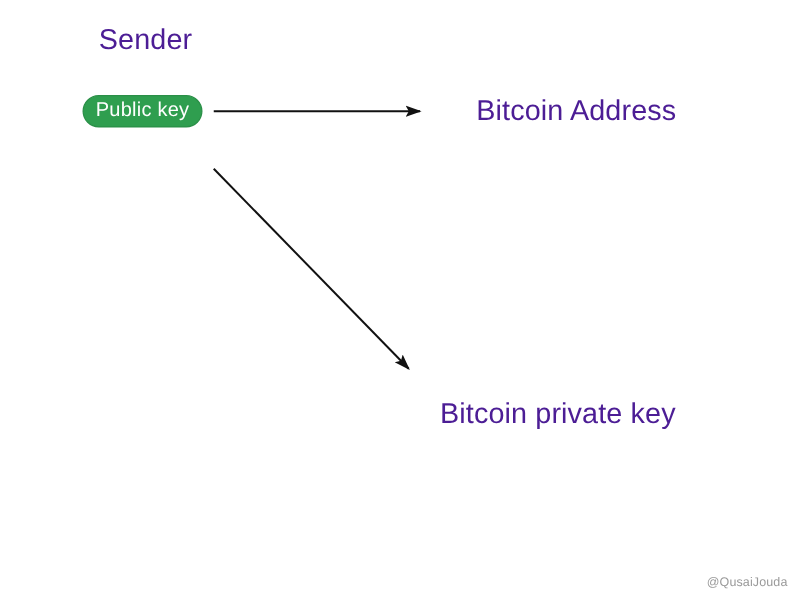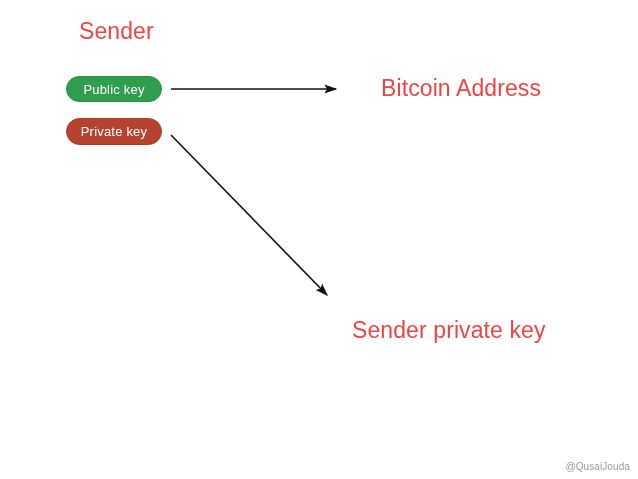--- a/index.html
+++ b/index.html
@@ -15,40 +15,40 @@
     position: relative;
     width: 638px;
     height: 479px;
     background: #ffffff;
     overflow: hidden;
   }
 
   
   .heading {
     position: absolute;
-    color: #ef4444;
+    color: #4c1d95;
     font-weight: 400;
     font-size: 23px;
     line-height: 1.0;
     letter-spacing: 0.1px;
     white-space: nowrap;
   }
   #sender-title      { left: 79px;  top: 20px; }
   #bitcoin-address   { left: 381px; top: 77px; }
   #bitcoin-priv-key  { left: 352px; top: 319px; }
 
   
   .pill {
     position: absolute;
     display: flex;
     align-items: center;
     justify-content: center;
     border-radius: 999px;
     color: #ffffff;
-    font-size: 13px;
+    font-size: 16px;
     font-weight: 400;
     letter-spacing: 0.2px;
     white-space: nowrap;
     box-sizing: border-box;
   }
   #pill-public-key {
     left: 66px;  top: 76px;
     width: 96px; height: 26px;
     background: #2f9e4f;
     border: 1px solid #2a8f47;
@@ -85,27 +85,24 @@
 <body>
 
 <div id="slide">
 
   <div id="sender-title" class="heading">Sender</div>
 
   <div id="pill-public-key" class="pill">
     <span>Public key</span>
   </div>
 
-  <div id="pill-private-key" class="pill">
-    <span>Private key</span>
-  </div>
 
   <div id="bitcoin-address" class="heading">Bitcoin Address</div>
 
-  <div id="bitcoin-priv-key" class="heading">Sender private key</div>
+  <div id="bitcoin-priv-key" class="heading">Bitcoin private key</div>
 
   <svg id="arrow-layer" viewBox="0 0 638 479" xmlns="http://www.w3.org/2000/svg">
     <defs>
       <marker id="ah" markerWidth="9" markerHeight="9" refX="7.2" refY="3.2" orient="auto" markerUnits="strokeWidth">
         <path d="M0,0.4 L8,3.2 L0,6.0 L1.6,3.2 Z" fill="#111111"></path>
       </marker>
     </defs>
     <line id="arrow-horizontal" stroke="#111111" stroke-width="1.6" marker-end="url(#ah)" x1="171" y1="89" x2="336" y2="89"></line>
     <line id="arrow-diagonal" stroke="#111111" stroke-width="1.6" marker-end="url(#ah)" x1="171" y1="135" x2="327" y2="295"></line>
   </svg>

